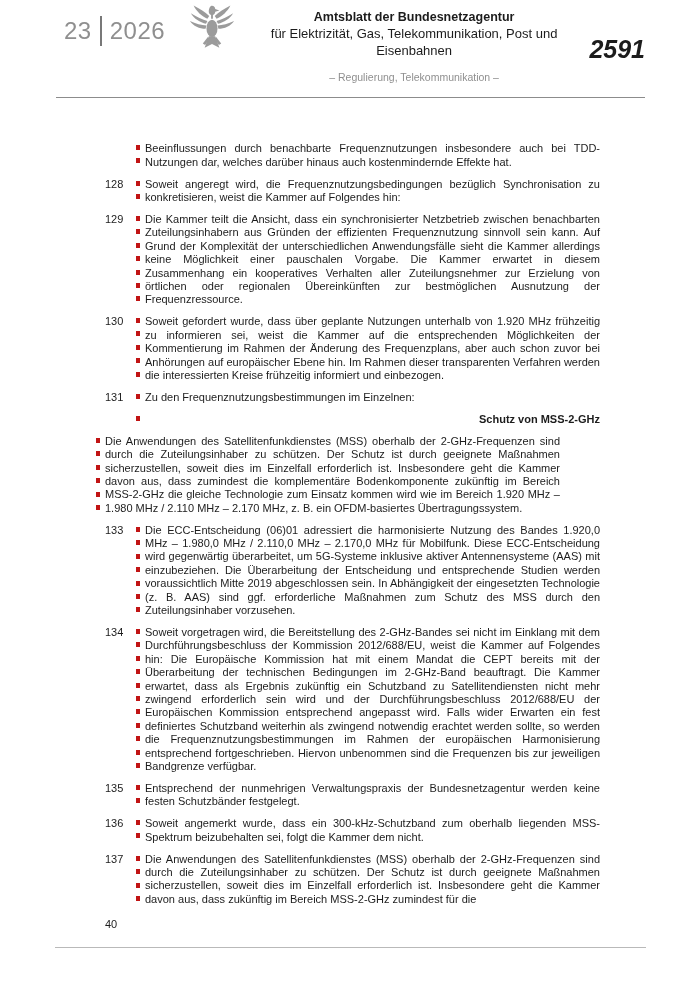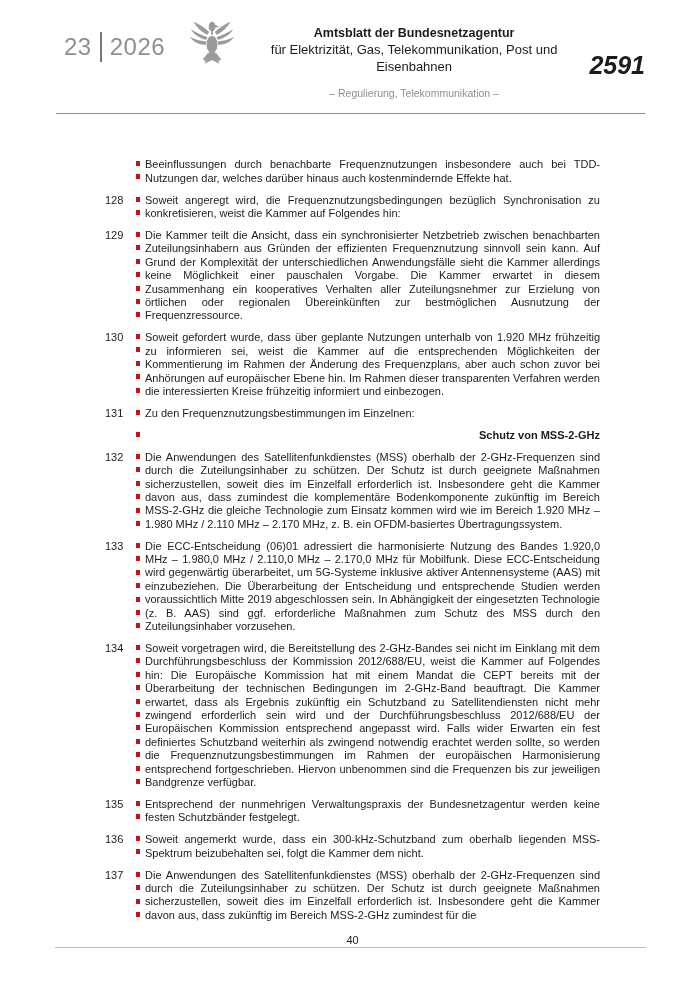--- a/index.html
+++ b/index.html
@@ -10,21 +10,21 @@
     background: #ffffff;
     overflow: hidden;
     font-family: "Liberation Sans", sans-serif;
     color: var(--text-black, #1c1c1c);
   }
 
   
   .header {
     display: flex;
     align-items: flex-start;
-    padding: 16px 55px 0 64px;
+    padding: 0 55px 0 64px;
     box-sizing: border-box;
   }
   .issue {
     margin-top: 16px;
     display: flex;
     align-items: center;
     gap: 8px;
     color: var(--header-gray, #8f8f8f);
     font-size: 24px;
     letter-spacing: 0.5px;
@@ -93,21 +93,20 @@
       to bottom,
       var(--line-marker-red, #c11414) 0px,
       var(--line-marker-red, #c11414) 5px,
       transparent 5px,
       transparent 13.4px
     );
   }
   .heading { font-weight: bold; text-align: right; }
   .pageno {
     width: 495px;
-    text-align: center;
     font-size: 11px;
     margin-top: 12px;
   }
 
   
   .footer-rule {
     position: absolute;
     left: 55px;
     right: 54px;
     top: 947px;
@@ -188,21 +187,20 @@
       <div class="num">131</div>
       <div class="text">Zu den Frequenznutzungsbestimmungen im Einzelnen:</div>
     </div>
 
     <div class="block">
       <div class="num"></div>
       <div class="text heading">Schutz von MSS-2-GHz</div>
     </div>
 
     <div class="block">
-      <div class="num">132</div>
       <div class="text">Die Anwendungen des Satellitenfunkdienstes (MSS) oberhalb der 2-GHz-Frequenzen sind durch die Zuteilungsinhaber zu schützen. Der Schutz ist durch geeignete Maßnahmen sicherzustellen, soweit dies im Einzelfall erforderlich ist. Insbesondere geht die Kammer davon aus, dass zumindest die komplementäre Bodenkomponente zukünftig im Bereich MSS-2-GHz die gleiche Technologie zum Einsatz kommen wird wie im Bereich 1.920 MHz – 1.980 MHz / 2.110 MHz – 2.170 MHz, z. B. ein OFDM-basiertes Übertragungssystem.</div>
     </div>
 
     <div class="block">
       <div class="num">133</div>
       <div class="text">Die ECC-Entscheidung (06)01 adressiert die harmonisierte Nutzung des Bandes 1.920,0 MHz – 1.980,0 MHz / 2.110,0 MHz – 2.170,0 MHz für Mobilfunk. Diese ECC-Entscheidung wird gegenwärtig überarbeitet, um 5G-Systeme inklusive aktiver Antennensysteme (AAS) mit einzubeziehen. Die Überarbeitung der Entscheidung und entsprechende Studien werden voraussichtlich Mitte 2019 abgeschlossen sein. In Abhängigkeit der eingesetzten Technologie (z. B. AAS) sind ggf. erforderliche Maßnahmen zum Schutz des MSS durch den Zuteilungsinhaber vorzusehen.</div>
     </div>
 
     <div class="block">
       <div class="num">134</div>

